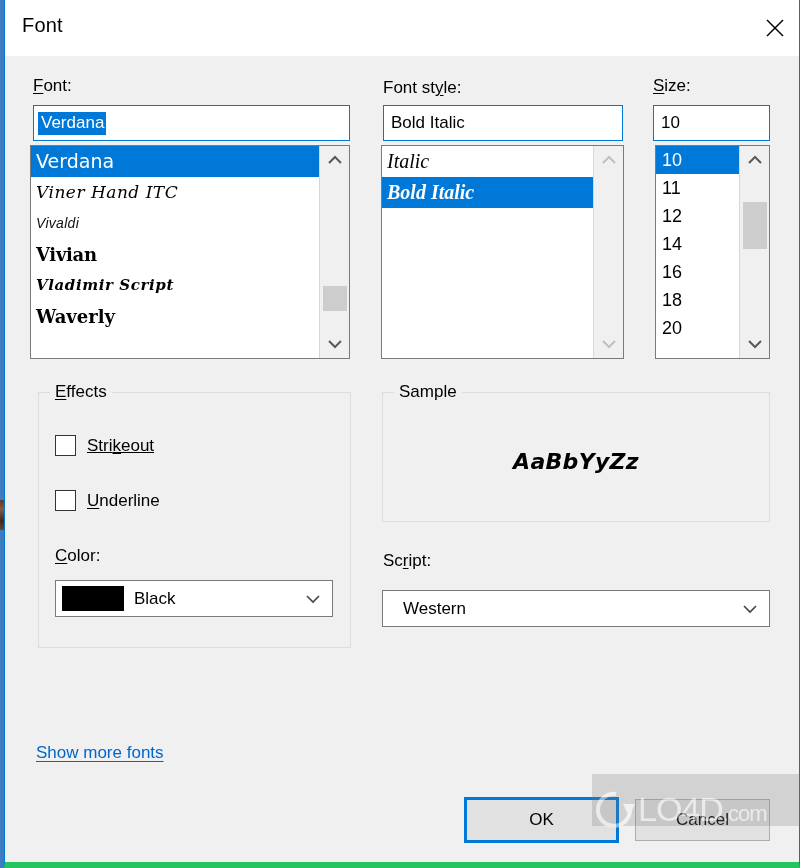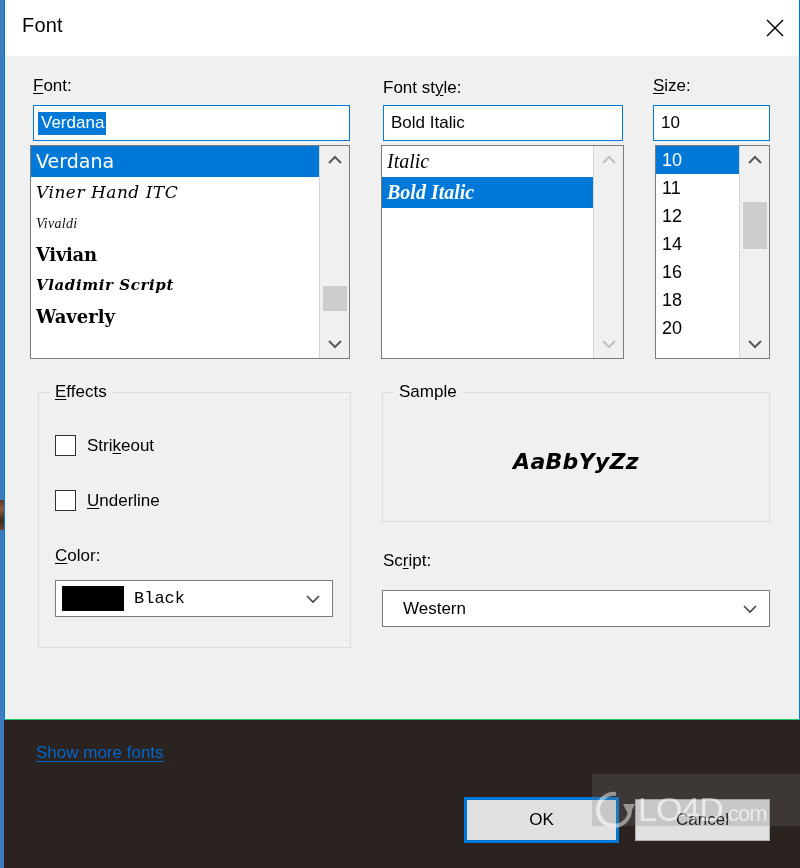--- a/index.html
+++ b/index.html
@@ -4,25 +4,25 @@
 <style>
   html,body{margin:0;padding:0;}
   body{
     width:800px;height:868px;overflow:hidden;
     background:#2a2320;
     font-family:"Liberation Sans",sans-serif;
     -webkit-font-smoothing:none;
   }
   
   #dialog{
-    position:absolute;left:4px;top:0;width:796px;height:720px;
+    position:absolute;left:4px;top:0;width:796px;height:868px;
     background:#f0f0f0;
     border-left:1px solid #0078d7;
     border-right:1px solid #0078d7;
-    border-bottom:1px solid #22c55e;
+    border-bottom:6px solid #22c55e;
     box-sizing:border-box;
   }
   #left-accent{
     position:absolute;left:0;top:0;width:4px;height:868px;
     background:#3d7dbf;
   }
   #bg-sliver{
     position:absolute;left:0;top:500px;width:4px;height:30px;
     background:linear-gradient(180deg,#5a3b2a 0%,#8a5a3c 30%,#3b2a20 70%,#6b4530 100%);
   }
@@ -66,21 +66,21 @@
     height:31px;line-height:31px;
     padding-left:5px;white-space:nowrap;overflow:hidden;
     font-size:18px;color:#000;
   }
   .litem.selected{background:#0078d7;color:#fff;}
   
   #size-list .litem{height:28px;line-height:28px;font-size:18px;padding-left:6px;}
   
   .f-verdana{font-family:"DejaVu Sans",sans-serif;font-size:19px;}
   .f-script{font-family:"DejaVu Serif",serif;font-style:italic;font-size:17px;letter-spacing:.5px;}
-  .f-script-thin{font-family:Liberation Serif, serif;font-style:italic;font-size:14px;letter-spacing:.3px;color:#111;}
+  .f-script-thin{font-family:Liberation Sans, sans-serif;font-style:italic;font-size:14px;letter-spacing:.3px;color:#111;}
   .f-slab{font-family:"DejaVu Serif",serif;font-weight:bold;font-size:18px;letter-spacing:-.3px;}
   .f-script2{font-family:"DejaVu Serif",serif;font-style:italic;font-weight:bold;font-size:15px;letter-spacing:.6px;}
   .f-bold{font-family:"DejaVu Serif",serif;font-weight:bold;font-size:18px;}
   .s-regular{font-family:"Liberation Serif",serif;font-size:20px;}
   .s-italic{font-family:"Liberation Serif",serif;font-style:italic;font-size:20px;}
   .s-bold{font-family:"Liberation Serif",serif;font-weight:bold;font-size:20px;}
   .s-bolditalic{font-family:"Liberation Serif",serif;font-weight:bold;font-style:italic;font-size:20px;}
   
   .vsb{
     width:30px;flex:0 0 30px;background:#f0f0f0;
@@ -266,33 +266,33 @@
         <svg width="16" height="10" viewBox="0 0 16 10">
             <polyline points="2,2 8,8 14,2" fill="none" stroke="#5a5a5a" stroke-width="2"></polyline>
           </svg>
       </div>
     </div>
   </div>
 
   <div class="group" style="left:33px;top:392px;width:313px;height:256px;">
     <div class="gtitle"><u>E</u>ffects</div>
 
-    <div class="checkrow" style="left:16px;top:42px;">
+    <div class="checkrow" style="left:16px;top:42px;text-decoration:underline;">
       <span class="cbox"></span>
       <span class="crlabel">Stri<u>k</u>eout</span>
     </div>
 
     <div class="checkrow" style="left:16px;top:97px;">
       <span class="cbox"></span>
       <span class="crlabel"><u>U</u>nderline</span>
     </div>
 
     <div class="lbl" style="left:16px;top:153px;"><u>C</u>olor:</div>
 
-    <div class="combo" style="left:16px;top:187px;width:278px;height:37px;font-family:Liberation Mono, monospace;">
+    <div class="combo" style="left:16px;top:187px;width:278px;height:37px;">
       <span class="swatch" style="background: rgb(0, 0, 0);"></span>
       <span class="ctext">Black</span>
       <span class="chev">
         <svg width="16" height="10" viewBox="0 0 16 10">
             <polyline points="2,2 8,8 14,2" fill="none" stroke="#444" stroke-width="1.6"></polyline>
           </svg>
       </span>
     </div>
   </div>
 

